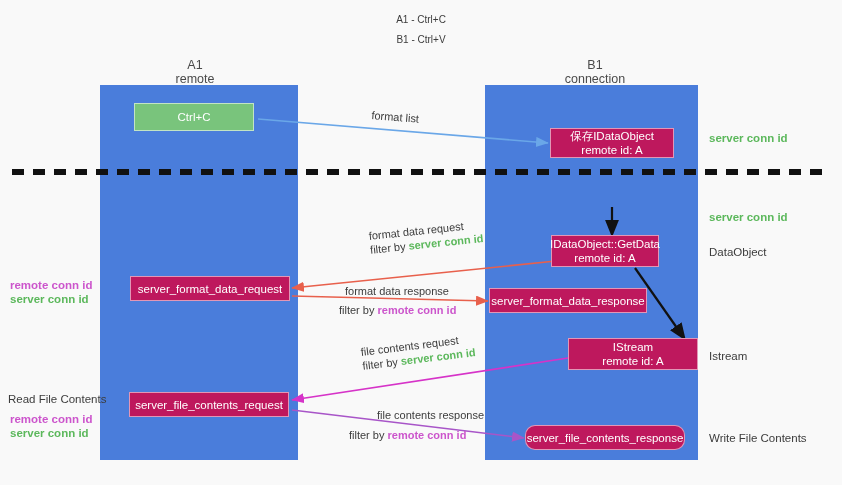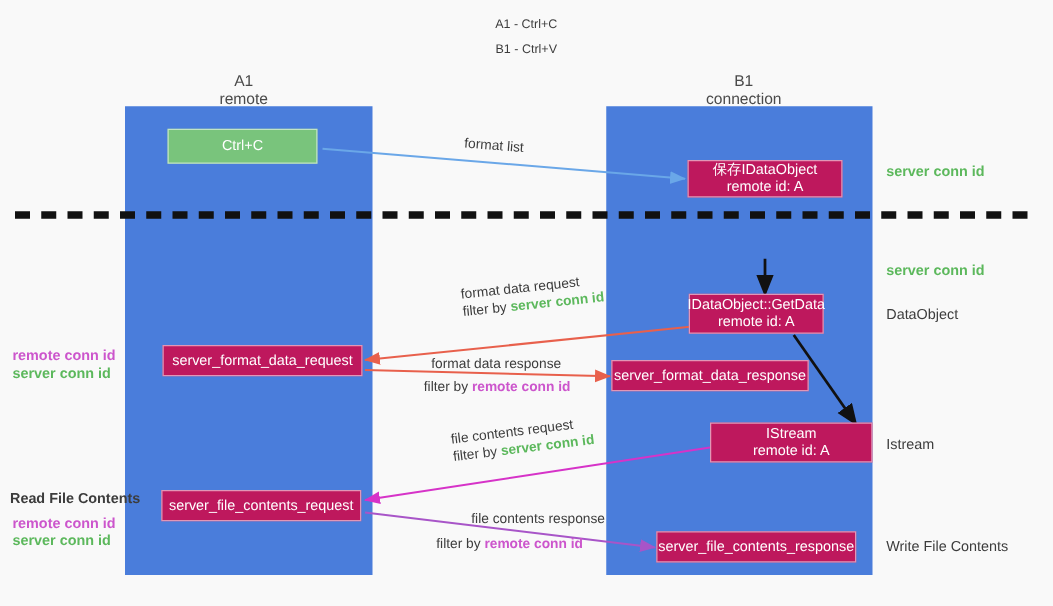--- a/index.html
+++ b/index.html
@@ -159,21 +159,21 @@
   </div>
 
   <div class="node orange" style="left:489px; top:288px; width:158px; height:25px;">
     <div>server_format_data_response</div>
   </div>
 
   <div class="node orange" style="left:129px; top:392px; width:160px; height:25px;">
     <div>server_file_contents_request</div>
   </div>
 
-  <div class="node orange" style="left:525px; top:425px; width:160px; height:25px;">
+  <div class="node orange" style="left:525px; top:425px; width:160px; height:25px;border-radius:10px;">
     <div>server_file_contents_response</div>
   </div>
 
   <div class="edge-label rot-wrap" style="left:372px; top:108px; transform:rotate(4.5deg);">
     <div>format list</div>
   </div>
 
   <div class="edge-label rot-wrap" style="left:368px; top:229px; transform:rotate(-6deg);">
     <div>format data request</div>
     <div>
@@ -203,17 +203,17 @@
   </div>
 
   <div class="side-label green" style="left:709px; top:131px;">server conn id</div>
   <div class="side-label green" style="left:709px; top:210px;">server conn id</div>
   <div class="side-label" style="left:709px; top:245px;">DataObject</div>
   <div class="side-label" style="left:709px; top:349px;">Istream</div>
   <div class="side-label" style="left:709px; top:431px;">Write File Contents</div>
 
   <div class="side-label purple" style="left:10px; top:278px;">remote conn id</div>
   <div class="side-label green" style="left:10px; top:292px;">server conn id</div>
-  <div class="side-label" style="left:8px; top:392px;font-weight:bold;">Read File Contents</div>
+  <div class="side-label" style="left:8px; top:392px;">Read File Contents</div>
   <div class="side-label purple" style="left:10px; top:412px;">remote conn id</div>
   <div class="side-label green" style="left:10px; top:426px;">server conn id</div>
 
 </div>
 
 </body></html>

